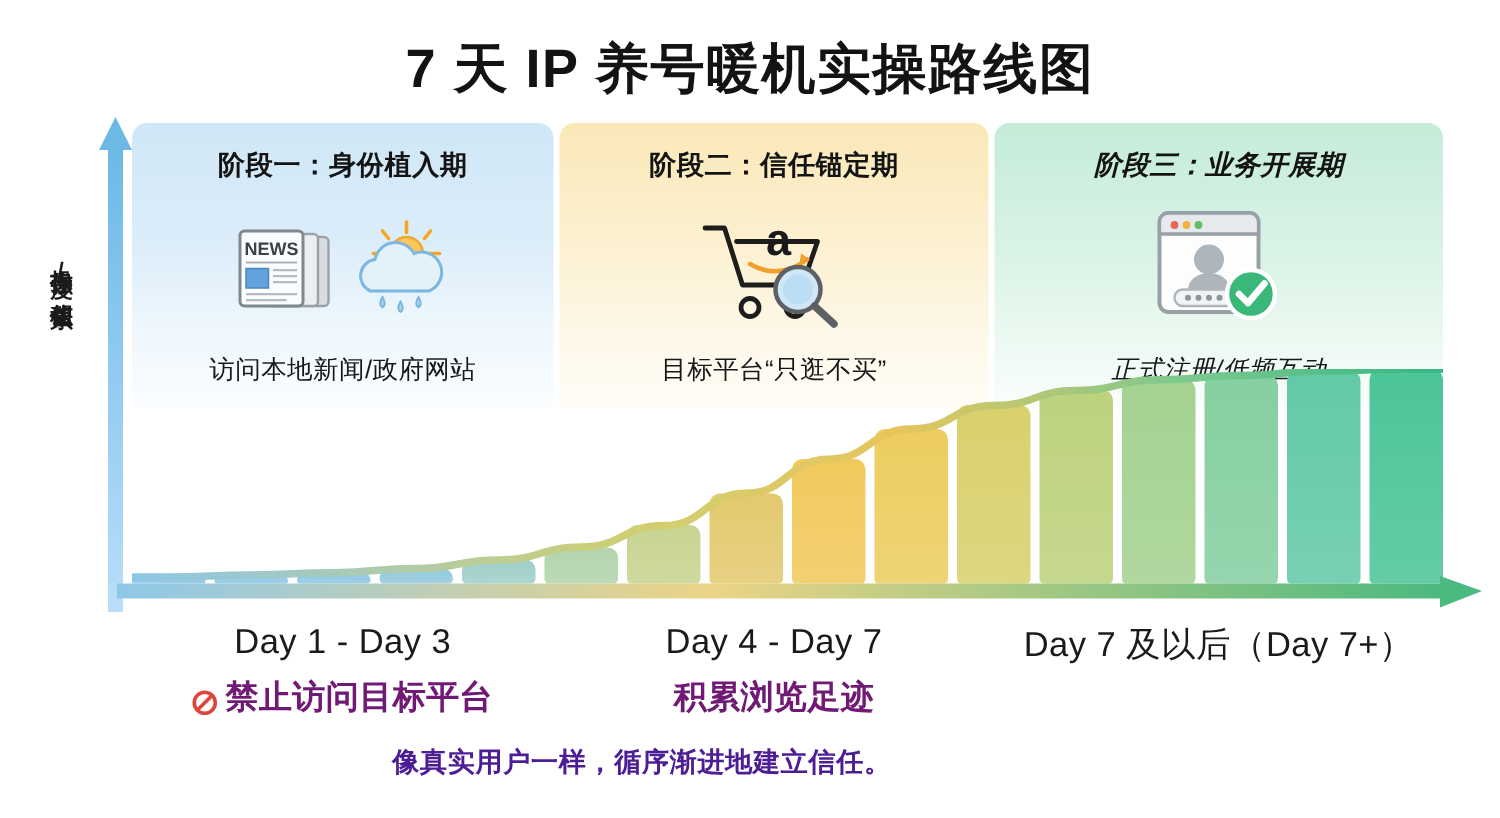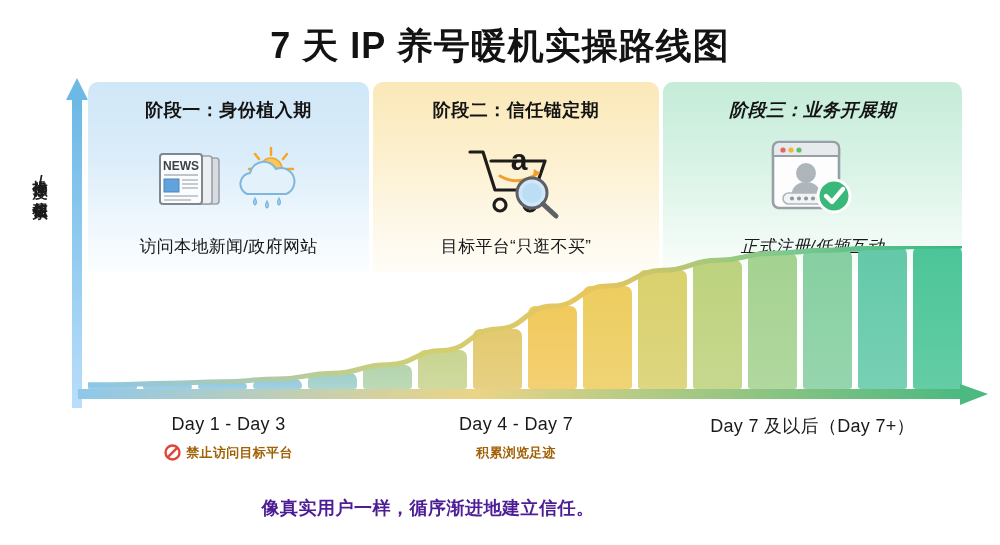--- a/index.html
+++ b/index.html
@@ -91,24 +91,24 @@
     position:absolute;left:0;top:0;width:874px;height:143px;
     pointer-events:none;
   }
 
   
   .daystrip{position:absolute;left:88px;top:414px;width:874px;height:70px;}
   .daycol{position:absolute;top:0;text-align:center;}
   .daycol.d1{left:0px;width:281px;}
   .daycol.d2{left:285px;width:286px;}
   .daycol.d3{left:575px;width:299px;}
-  .dayrange{font-size:18px;font-weight:500;color:#1a1a1a;letter-spacing:.3px;}
+  .dayrange{font-size:23px;font-weight:500;color:#1a1a1a;letter-spacing:.3px;}
   .daynote{
-    margin-top:9px;font-size:13px;font-weight:bold;color:#a16207;
-    display:flex;justify-content:center;gap:5px;
+    margin-top:9px;font-size:22px;font-weight:bold;color:#701a75;
+    display:flex;align-items:center;justify-content:center;gap:5px;
     letter-spacing:.3px;
   }
   .ban-icon{display:inline-block;width:17px;height:17px;flex:0 0 auto;}
 
   
   .footer{
     position:absolute;left:14px;top:496px;width:828px;text-align:center;
     font-size:18px;font-weight:bold;color:#4c1d95;letter-spacing:.5px;
   }
 </style>

